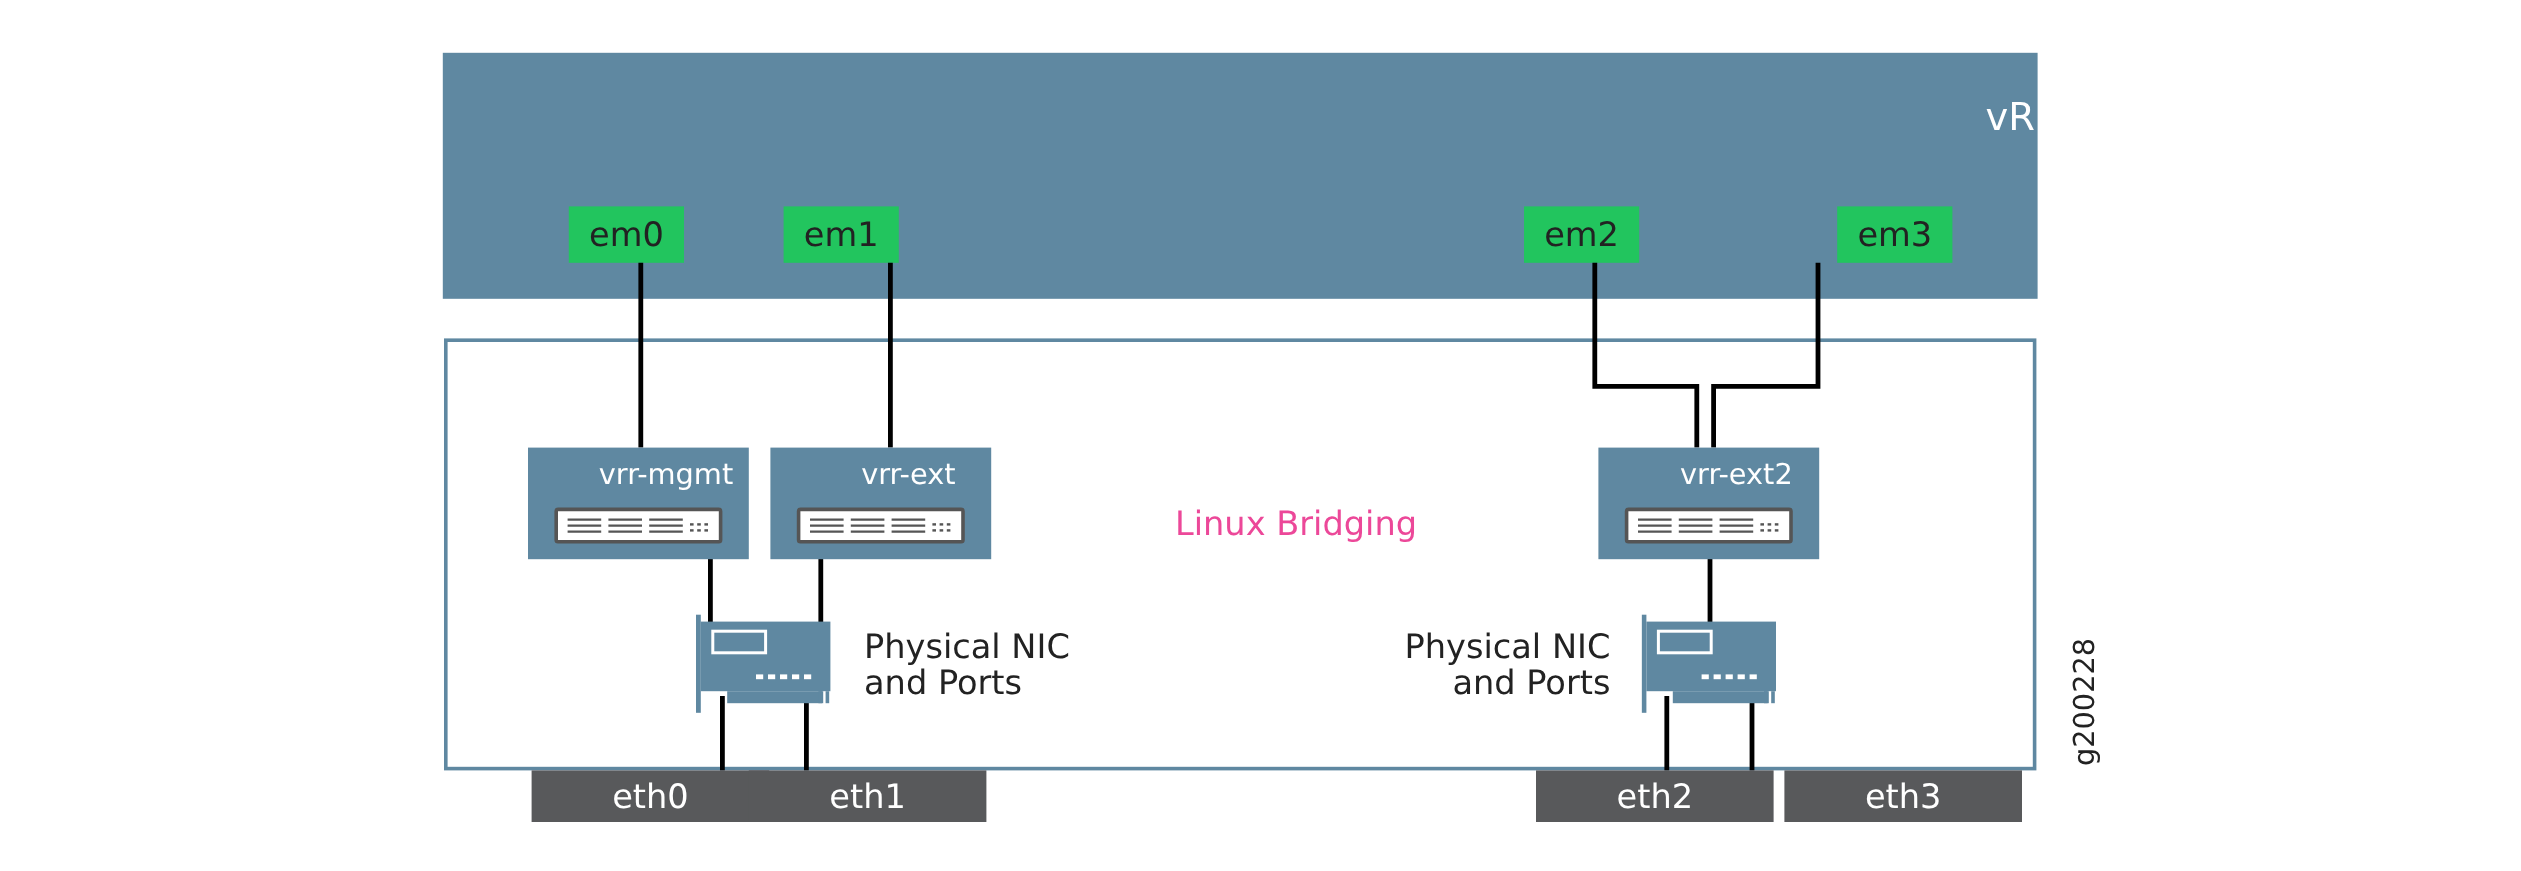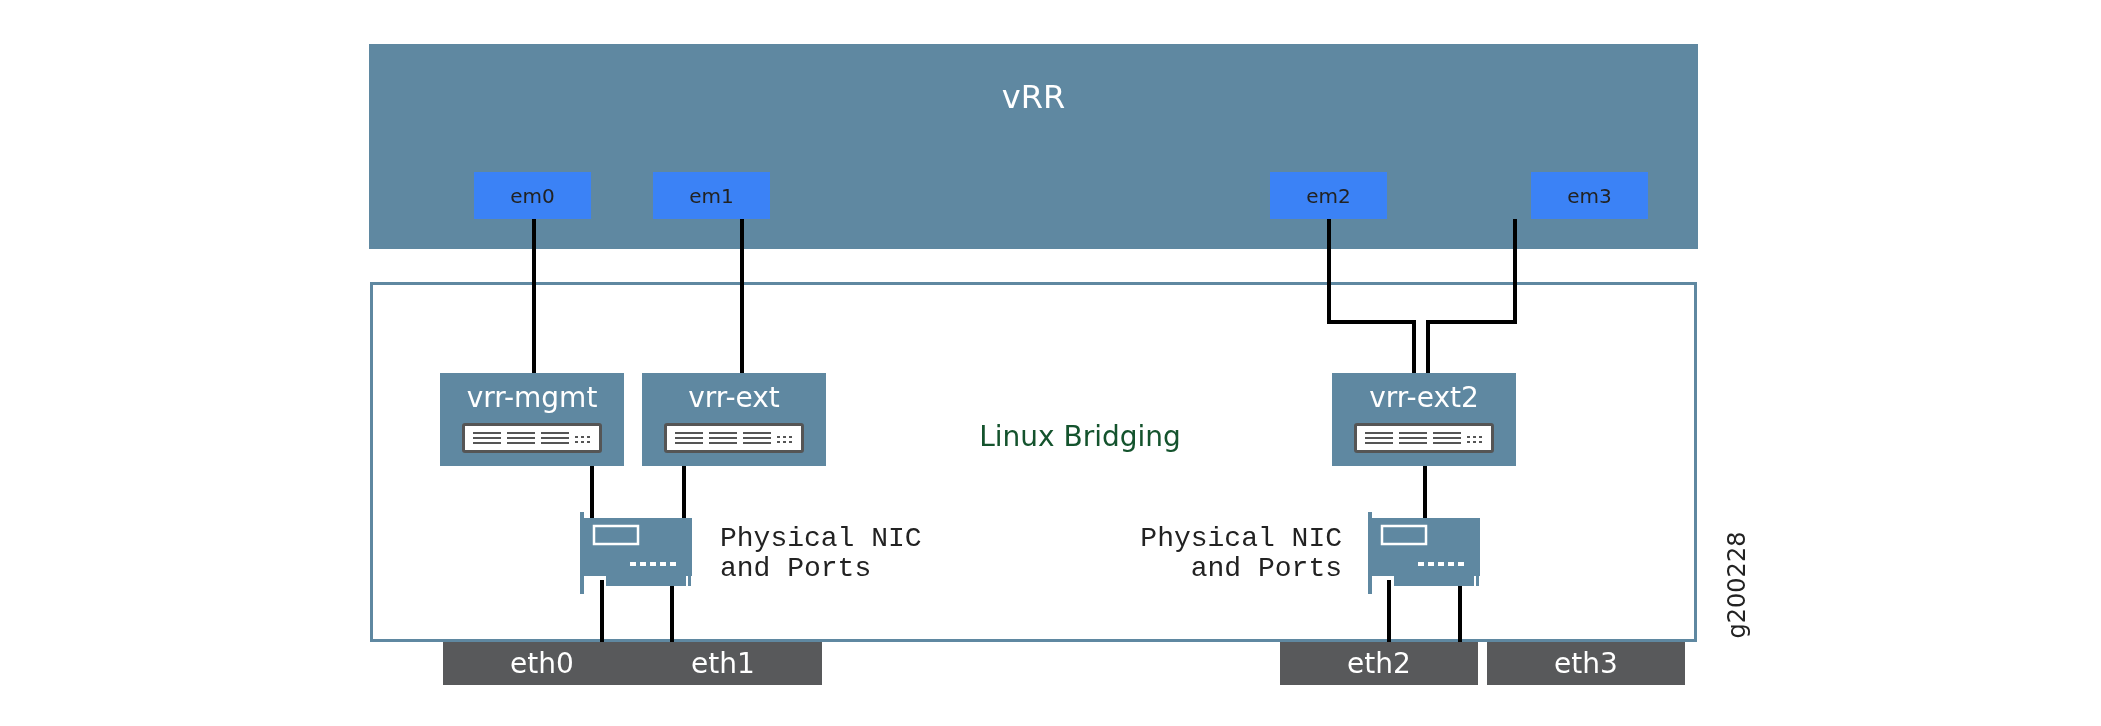--- a/index.html
+++ b/index.html
@@ -1,31 +1,31 @@
 <!DOCTYPE html>
 <html><head>
 <meta charset="utf-8">
 <style>
   html, body { margin:0; padding:0; background:#ffffff; }
   body { width:2101px; height:726px; position:relative; overflow:hidden;
          font-family:"DejaVu Sans", sans-serif; }
   .abs { position:absolute; }
   #vrr-box { left:369px; top:44px; width:1329px; height:205px; background:#5f88a1; }
-  #vrr-title { left:369px; top:78px; width:1329px; text-align:center; color:#ffffff; font-size:32px; }
-  .em { background:#3b82f6; width:117px; height:47px; top:172px; color:#222;
-        font-size:20px; display:flex; align-items:center; justify-content:center; }
+  #vrr-title { left:369px; top:78px; width:1329px; text-align:right; color:#ffffff; font-size:32px;padding-left:20px; }
+  .em { background:#22c55e; width:96px; height:47px; top:172px; color:#222;
+        font-size:28px; display:flex; align-items:center; justify-content:center; }
   #bridge-box { left:370px; top:282px; width:1321px; height:354px; border:3px solid #5f88a1; }
-  #bridge-label { left:960px; top:420px; width:240px; text-align:center; color:#14532d; font-size:28px; }
+  #bridge-label { left:960px; top:420px; width:240px; text-align:center; color:#ec4899; font-size:28px; }
   .vrr-dev { background:#5f88a1; width:184px; height:93px; top:373px; }
-  .vrr-dev .lbl { position:absolute; left:0; top:8px; width:100%; text-align:center; color:#fff; font-size:28px; }
+  .vrr-dev .lbl { position:absolute; left:0; top:8px; width:100%; text-align:center; color:#fff; font-size:24px;padding-left:23px; }
   .vrr-dev .sw { position:absolute; left:22px; top:50px; width:134px; height:24px; background:#fff;
                  border:3px solid #555; border-radius:3px; }
   .eth { background:#58595b; height:43px; width:198px; top:642px; color:#fff; font-size:28px;
          display:flex; align-items:center; justify-content:center; }
-  .nic-label { color:#222; font-size:28px; line-height:30px;font-family:Liberation Mono, monospace; }
+  .nic-label { color:#222; font-size:28px; line-height:30px; }
   #tag { left:1722px; top:530px; width:30px; height:110px; }
   #tag span { position:absolute; left:50%; top:50%; transform:translate(-50%,-50%) rotate(-90deg);
               white-space:nowrap; color:#222; font-size:24px; }
   svg#wires { position:absolute; left:0; top:0; }
 </style>
 </head>
 <body>
 
 <div id="vrr-box" class="abs"></div>
 <div id="vrr-title" class="abs">vRR</div>

